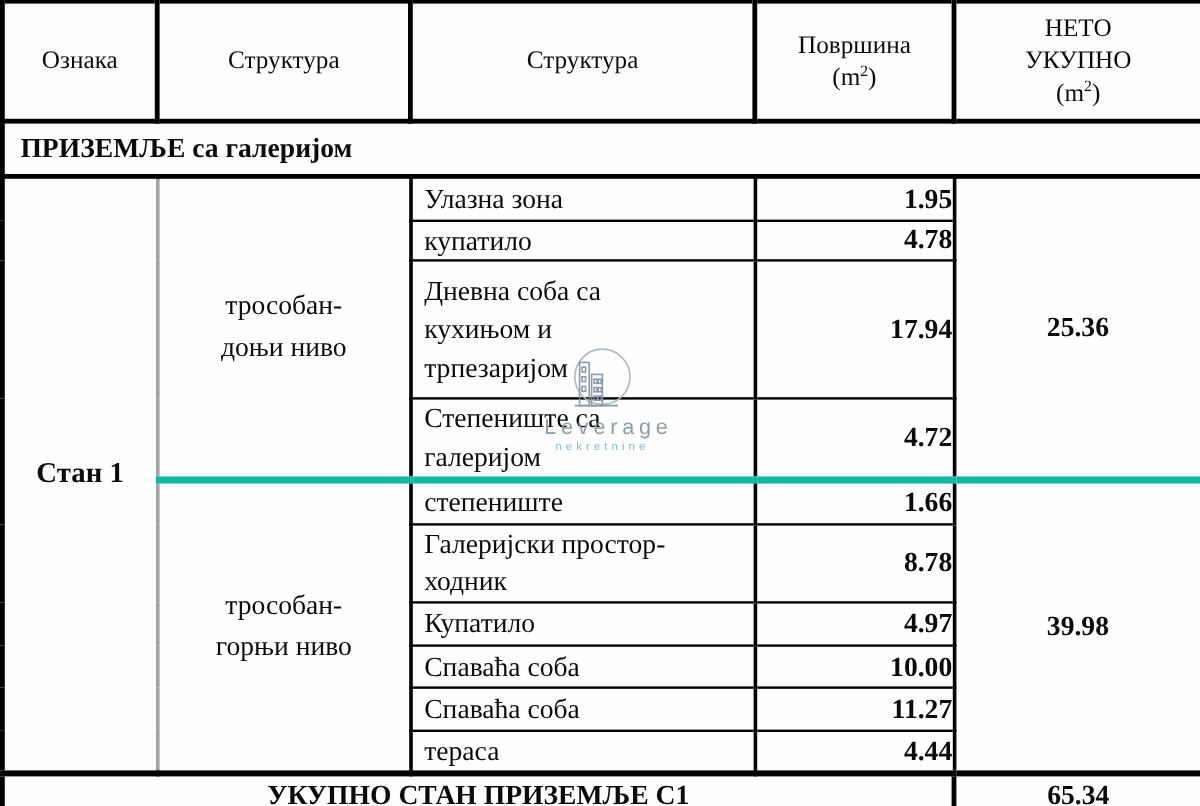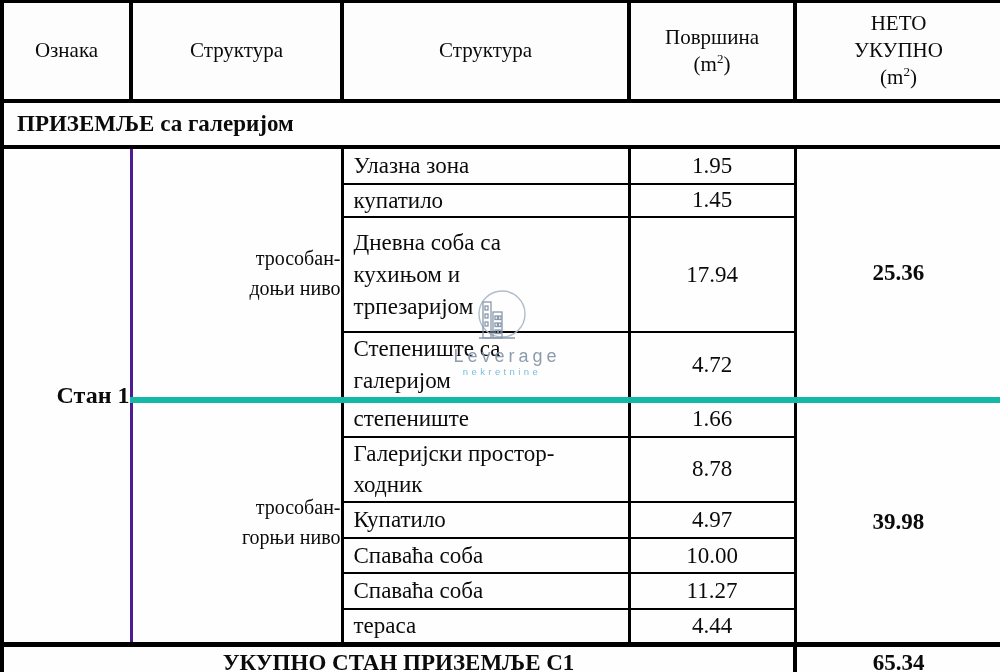--- a/index.html
+++ b/index.html
@@ -30,29 +30,29 @@
     font-weight: bold; font-size: 23px; text-align: left; padding-left: 13px;
   }
 
   td.cell-room {
     border: 2px solid #000; border-left-width: 3px; border-right-width: 3px;
     font-size: 23px; padding-left: 10px; text-align: left;
     white-space: pre-line; line-height: 1.38; margin-top: 40px;
   }
   td.cell-area {
     border: 2px solid #000; border-left-width: 3px; border-right-width: 3px;
-    font-size: 23px; text-align: center;
+    font-size: 23px; text-align: right; font-weight: bold;
   }
   td.cell-apartment {
-    border: 3px solid #4c1d95;
-    font-weight: bold; font-size: 24px; text-align: right;
+    border: 3px solid #a3a3a3;
+    font-weight: bold; font-size: 24px; text-align: center;
   }
   td.cell-structure {
     border: 3px solid #000;
-    font-size: 20px; text-align: right; white-space: pre-line; line-height: 1.5;
+    font-size: 23px; text-align: center; white-space: pre-line; line-height: 1.5;
   }
   td.cell-subtotal {
     border: 3px solid #000;
     font-weight: bold; font-size: 23px; text-align: center;
   }
   tr.group-divider > td { border-top: 6px solid #14b8a6; }
 
   tr.footer-row td {
     border: 4px solid #000; border-top-width: 5px;
     font-weight: bold; font-size: 23px; text-align: center;
@@ -109,21 +109,21 @@
     <tr style="height:37px">
       <td class="cell-apartment" rowspan="10">Стан 1</td>
       <td class="cell-structure" rowspan="4">трособан-
 доњи ниво</td>
       <td class="cell-room">Улазна зона</td>
       <td class="cell-area">1.95</td>
       <td class="cell-subtotal" rowspan="4">25.36</td>
     </tr>
     <tr style="height:33px">
       <td class="cell-room">купатило</td>
-      <td class="cell-area">1.45</td>
+      <td class="cell-area">4.78</td>
     </tr>
     <tr style="height:115px">
       <td class="cell-room">Дневна соба са
 кухињом и
 трпезаријом</td>
       <td class="cell-area">17.94</td>
     </tr>
     <tr style="height:51px">
       <td class="cell-room">Степениште са
 галеријом</td>

